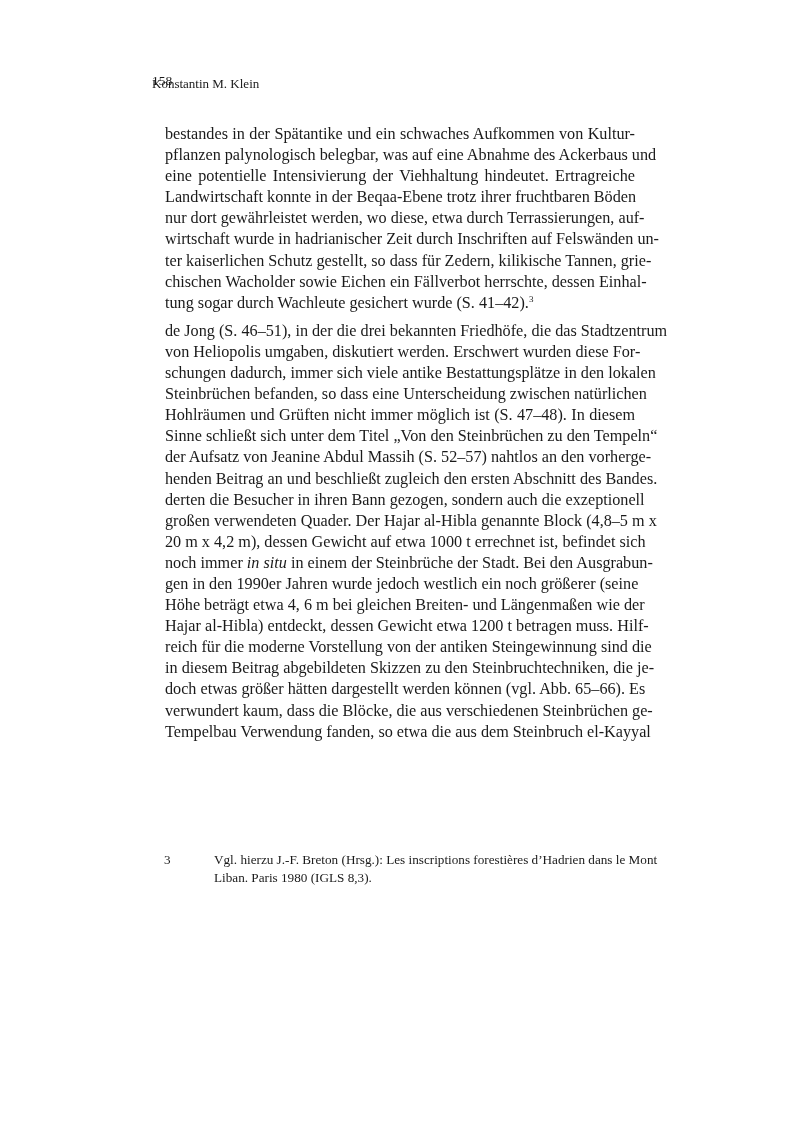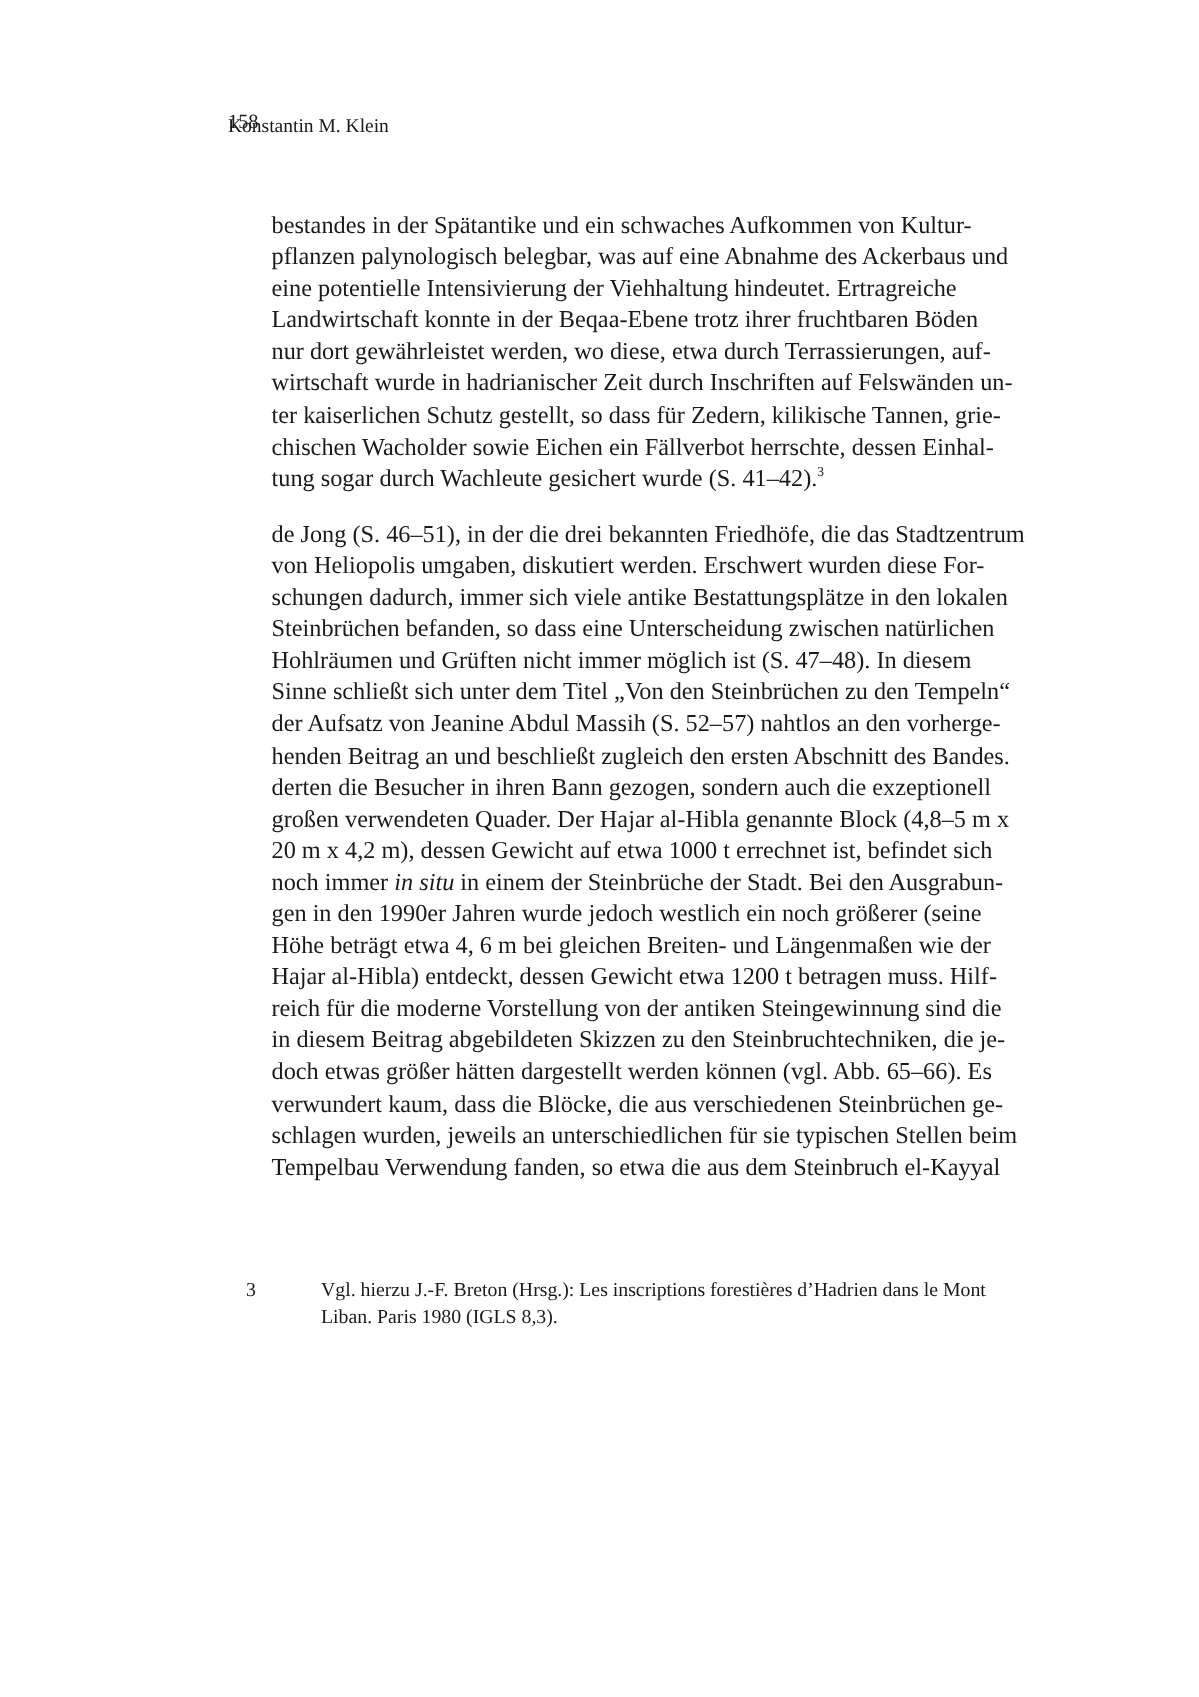--- a/index.html
+++ b/index.html
@@ -38,21 +38,21 @@
     }
     .body-text {
       position: absolute;
       top: 124px;
       left: 165px;
       width: 470px;
       font-size: 16.2px;
       line-height: 21.1px;
     }
     .para {
-      margin: 16px;
+      margin: 0;
       text-align: justify;
       hyphens: manual;
     }
     .para + .para {
       margin-top: 7px;
     }
     .para .line {
       display: block;
       text-align: justify;
       text-align-last: justify;
@@ -123,21 +123,20 @@
     <span class="line">großen verwendeten Quader. Der Hajar al-Hibla genannte Block (4,8–5 m x</span>
     <span class="line">20 m x 4,2 m), dessen Gewicht auf etwa 1000 t errechnet ist, befindet sich</span>
     <span class="line"><span>noch immer </span><em>in situ</em><span> in einem der Steinbrüche der Stadt. Bei den Ausgrabun-</span></span>
     <span class="line">gen in den 1990er Jahren wurde jedoch westlich ein noch größerer (seine</span>
     <span class="line">Höhe beträgt etwa 4, 6 m bei gleichen Breiten- und Längenmaßen wie der</span>
     <span class="line">Hajar al-Hibla) entdeckt, dessen Gewicht etwa 1200 t betragen muss. Hilf-</span>
     <span class="line">reich für die moderne Vorstellung von der antiken Steingewinnung sind die</span>
     <span class="line">in diesem Beitrag abgebildeten Skizzen zu den Steinbruchtechniken, die je-</span>
     <span class="line">doch etwas größer hätten dargestellt werden können (vgl. Abb. 65–66). Es</span>
     <span class="line">verwundert kaum, dass die Blöcke, die aus verschiedenen Steinbrüchen ge-</span>
-    <span class="line">schlagen wurden, jeweils an unterschiedlichen für sie typischen Stellen beim</span>
     <span class="line">Tempelbau Verwendung fanden, so etwa die aus dem Steinbruch el-Kayyal</span>
   </p>
 </div>
 
 <div class="footnotes">
   <div class="footnote">
     <span class="footnote-number">3</span>
     <div class="footnote-text">
       <span class="line">Vgl. hierzu J.-F. Breton (Hrsg.): Les inscriptions forestières d’Hadrien dans le Mont</span>
       <span class="line">Liban. Paris 1980 (IGLS 8,3).</span>

